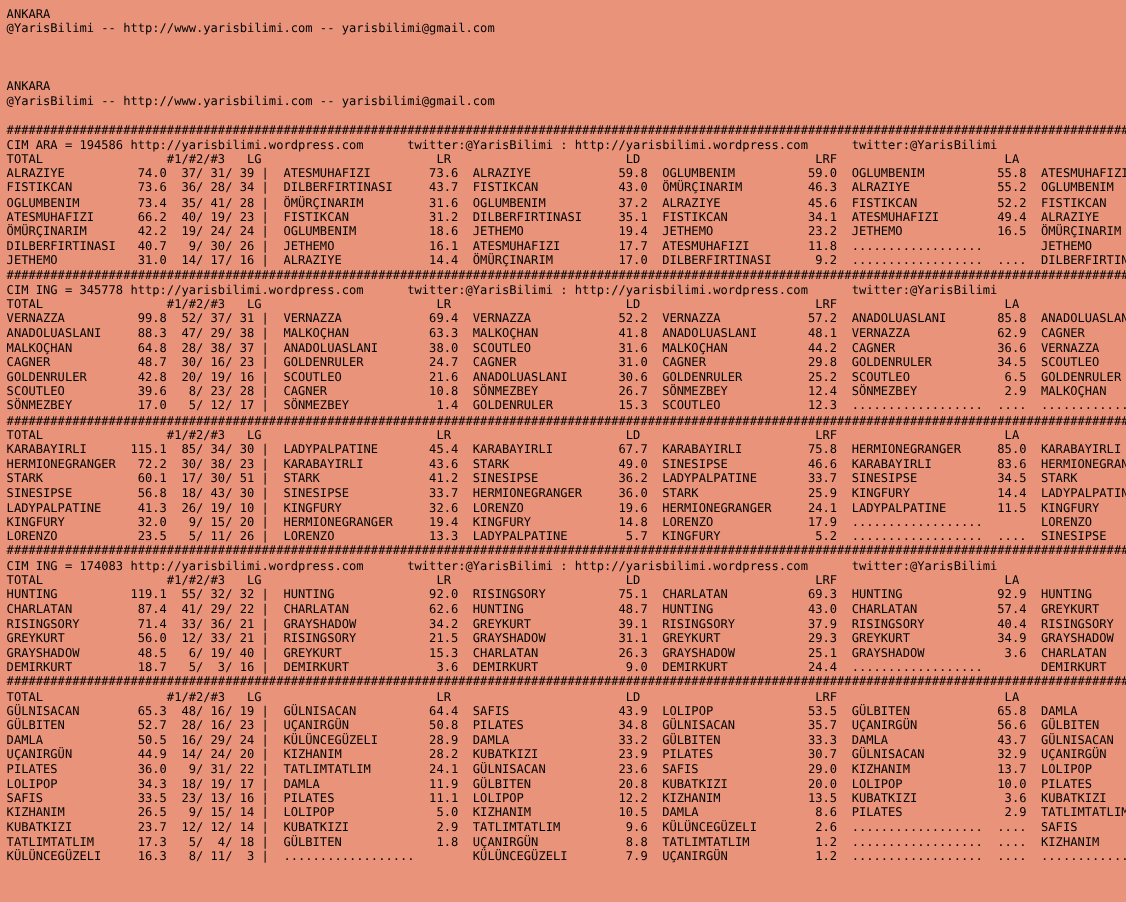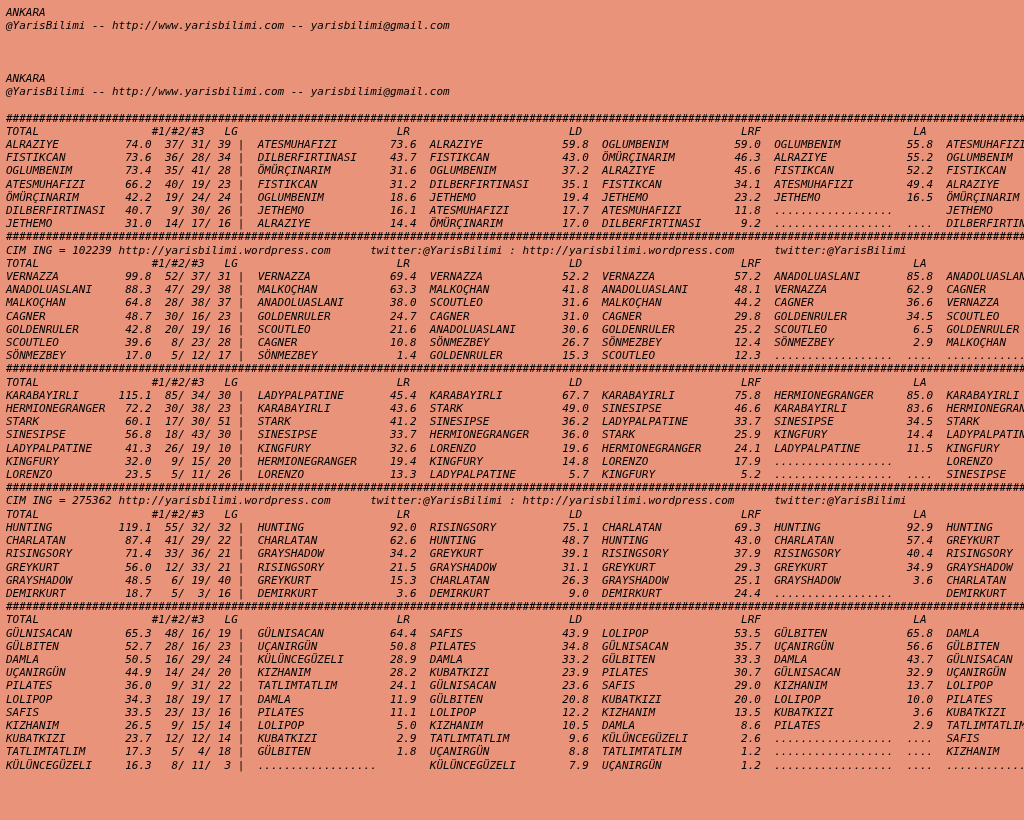--- a/index.html
+++ b/index.html
@@ -14,21 +14,20 @@
     font-family: "DejaVu Sans Mono", "Liberation Mono", monospace;
     font-size: 11px;
     line-height: 13.2px;
     color: #000000;
   }
   .page {
     padding: 6px 6px 0 6px;
     box-sizing: border-box;
     width: 968px;
     height: 820px;
-    font-style: italic;
   }
   pre.block {
     margin: 0;
     padding: 0;
     font-family: "DejaVu Sans Mono", "Liberation Mono", monospace;
     font-size: 11px;
     line-height: 13.2px;
     letter-spacing: 0px;
     color: #000000;
     white-space: pre;
@@ -49,52 +48,53 @@
   <pre class="block">@YarisBilimi -- http://www.yarisbilimi.com -- yarisbilimi@gmail.com</pre>
 
   <div class="spacer-lines"></div>
 
   <pre class="block">ANKARA</pre>
   <pre class="block">@YarisBilimi -- http://www.yarisbilimi.com -- yarisbilimi@gmail.com</pre>
 
   <div class="gap"></div>
 
   <pre class="block">################################################################################################################################################################</pre>
+  <pre class="block">CIM ARA = 194586 http://yarisbilimi.wordpress.com      twitter:@YarisBilimi : http://yarisbilimi.wordpress.com      twitter:@YarisBilimi</pre>
   <pre class="block">TOTAL                 #1/#2/#3   LG                        LR                        LD                        LRF                       LA</pre>
   <pre class="block">ALRAZIYE          74.0  37/ 31/ 39 |  ATESMUHAFIZI        73.6  ALRAZIYE            59.8  OGLUMBENIM          59.0  OGLUMBENIM          55.8  ATESMUHAFIZI        55.2</pre>
   <pre class="block">FISTIKCAN         73.6  36/ 28/ 34 |  DILBERFIRTINASI     43.7  FISTIKCAN           43.0  ÖMÜRÇINARIM         46.3  ALRAZIYE            55.2  OGLUMBENIM          50.0</pre>
   <pre class="block">OGLUMBENIM        73.4  35/ 41/ 28 |  ÖMÜRÇINARIM         31.6  OGLUMBENIM          37.2  ALRAZIYE            45.6  FISTIKCAN           52.2  FISTIKCAN           49.3</pre>
   <pre class="block">ATESMUHAFIZI      66.2  40/ 19/ 23 |  FISTIKCAN           31.2  DILBERFIRTINASI     35.1  FISTIKCAN           34.1  ATESMUHAFIZI        49.4  ALRAZIYE            30.8</pre>
   <pre class="block">ÖMÜRÇINARIM       42.2  19/ 24/ 24 |  OGLUMBENIM          18.6  JETHEMO             19.4  JETHEMO             23.2  JETHEMO             16.5  ÖMÜRÇINARIM         20.1</pre>
   <pre class="block">DILBERFIRTINASI   40.7   9/ 30/ 26 |  JETHEMO             16.1  ATESMUHAFIZI        17.7  ATESMUHAFIZI        11.8  ..................        JETHEMO             12.2</pre>
   <pre class="block">JETHEMO           31.0  14/ 17/ 16 |  ALRAZIYE            14.4  ÖMÜRÇINARIM         17.0  DILBERFIRTINASI      9.2  ..................  ....  DILBERFIRTINASI     11.5</pre>
 
   <pre class="block">################################################################################################################################################################</pre>
-  <pre class="block">CIM ING = 102239 http://yarisbilimi.wordpress.com      twitter:@YarisBilimi : http://yarisbilimi.wordpress.com      twitter:@YarisBilimi</pre>
+  <pre class="block">CIM ING = 345778 http://yarisbilimi.wordpress.com      twitter:@YarisBilimi : http://yarisbilimi.wordpress.com      twitter:@YarisBilimi</pre>
   <pre class="block">TOTAL                 #1/#2/#3   LG                        LR                        LD                        LRF                       LA</pre>
   <pre class="block">VERNAZZA          99.8  52/ 37/ 31 |  VERNAZZA            69.4  VERNAZZA            52.2  VERNAZZA            57.2  ANADOLUASLANI       85.8  ANADOLUASLANI       74.4</pre>
   <pre class="block">ANADOLUASLANI     88.3  47/ 29/ 38 |  MALKOÇHAN           63.3  MALKOÇHAN           41.8  ANADOLUASLANI       48.1  VERNAZZA            62.9  CAGNER              48.0</pre>
   <pre class="block">MALKOÇHAN         64.8  28/ 38/ 37 |  ANADOLUASLANI       38.0  SCOUTLEO            31.6  MALKOÇHAN           44.2  CAGNER              36.6  VERNAZZA            37.2</pre>
   <pre class="block">CAGNER            48.7  30/ 16/ 23 |  GOLDENRULER         24.7  CAGNER              31.0  CAGNER              29.8  GOLDENRULER         34.5  SCOUTLEO            27.9</pre>
   <pre class="block">GOLDENRULER       42.8  20/ 19/ 16 |  SCOUTLEO            21.6  ANADOLUASLANI       30.6  GOLDENRULER         25.2  SCOUTLEO             6.5  GOLDENRULER         21.5</pre>
   <pre class="block">SCOUTLEO          39.6   8/ 23/ 28 |  CAGNER              10.8  SÖNMEZBEY           26.7  SÖNMEZBEY           12.4  SÖNMEZBEY            2.9  MALKOÇHAN           20.1</pre>
   <pre class="block">SÖNMEZBEY         17.0   5/ 12/ 17 |  SÖNMEZBEY            1.4  GOLDENRULER         15.3  SCOUTLEO            12.3  ..................  ....  ..................  ....</pre>
 
   <pre class="block">################################################################################################################################################################</pre>
   <pre class="block">TOTAL                 #1/#2/#3   LG                        LR                        LD                        LRF                       LA</pre>
   <pre class="block">KARABAYIRLI      115.1  85/ 34/ 30 |  LADYPALPATINE       45.4  KARABAYIRLI         67.7  KARABAYIRLI         75.8  HERMIONEGRANGER     85.0  KARABAYIRLI         69.3</pre>
   <pre class="block">HERMIONEGRANGER   72.2  30/ 38/ 23 |  KARABAYIRLI         43.6  STARK               49.0  SINESIPSE           46.6  KARABAYIRLI         83.6  HERMIONEGRANGER     60.1</pre>
   <pre class="block">STARK             60.1  17/ 30/ 51 |  STARK               41.2  SINESIPSE           36.2  LADYPALPATINE       33.7  SINESIPSE           34.5  STARK               45.1</pre>
   <pre class="block">SINESIPSE         56.8  18/ 43/ 30 |  SINESIPSE           33.7  HERMIONEGRANGER     36.0  STARK               25.9  KINGFURY            14.4  LADYPALPATINE       22.9</pre>
   <pre class="block">LADYPALPATINE     41.3  26/ 19/ 10 |  KINGFURY            32.6  LORENZO             19.6  HERMIONEGRANGER     24.1  LADYPALPATINE       11.5  KINGFURY            19.4</pre>
   <pre class="block">KINGFURY          32.0   9/ 15/ 20 |  HERMIONEGRANGER     19.4  KINGFURY            14.8  LORENZO             17.9  ..................        LORENZO              9.3</pre>
   <pre class="block">LORENZO           23.5   5/ 11/ 26 |  LORENZO             13.3  LADYPALPATINE        5.7  KINGFURY             5.2  ..................  ....  SINESIPSE            2.9</pre>
 
   <pre class="block">################################################################################################################################################################</pre>
-  <pre class="block">CIM ING = 275362 http://yarisbilimi.wordpress.com      twitter:@YarisBilimi : http://yarisbilimi.wordpress.com      twitter:@YarisBilimi</pre>
+  <pre class="block">CIM ING = 174083 http://yarisbilimi.wordpress.com      twitter:@YarisBilimi : http://yarisbilimi.wordpress.com      twitter:@YarisBilimi</pre>
   <pre class="block">TOTAL                 #1/#2/#3   LG                        LR                        LD                        LRF                       LA</pre>
   <pre class="block">HUNTING          119.1  55/ 32/ 32 |  HUNTING             92.0  RISINGSORY          75.1  CHARLATAN           69.3  HUNTING             92.9  HUNTING             71.6</pre>
   <pre class="block">CHARLATAN         87.4  41/ 29/ 22 |  CHARLATAN           62.6  HUNTING             48.7  HUNTING             43.0  CHARLATAN           57.4  GREYKURT            42.0</pre>
   <pre class="block">RISINGSORY        71.4  33/ 36/ 21 |  GRAYSHADOW          34.2  GREYKURT            39.1  RISINGSORY          37.9  RISINGSORY          40.4  RISINGSORY          39.4</pre>
   <pre class="block">GREYKURT          56.0  12/ 33/ 21 |  RISINGSORY          21.5  GRAYSHADOW          31.1  GREYKURT            29.3  GREYKURT            34.9  GRAYSHADOW          38.5</pre>
   <pre class="block">GRAYSHADOW        48.5   6/ 19/ 40 |  GREYKURT            15.3  CHARLATAN           26.3  GRAYSHADOW          25.1  GRAYSHADOW           3.6  CHARLATAN           30.5</pre>
   <pre class="block">DEMIRKURT         18.7   5/  3/ 16 |  DEMIRKURT            3.6  DEMIRKURT            9.0  DEMIRKURT           24.4  ..................        DEMIRKURT            7.2</pre>
 
   <pre class="block">################################################################################################################################################################</pre>
   <pre class="block">TOTAL                 #1/#2/#3   LG                        LR                        LD                        LRF                       LA</pre>

